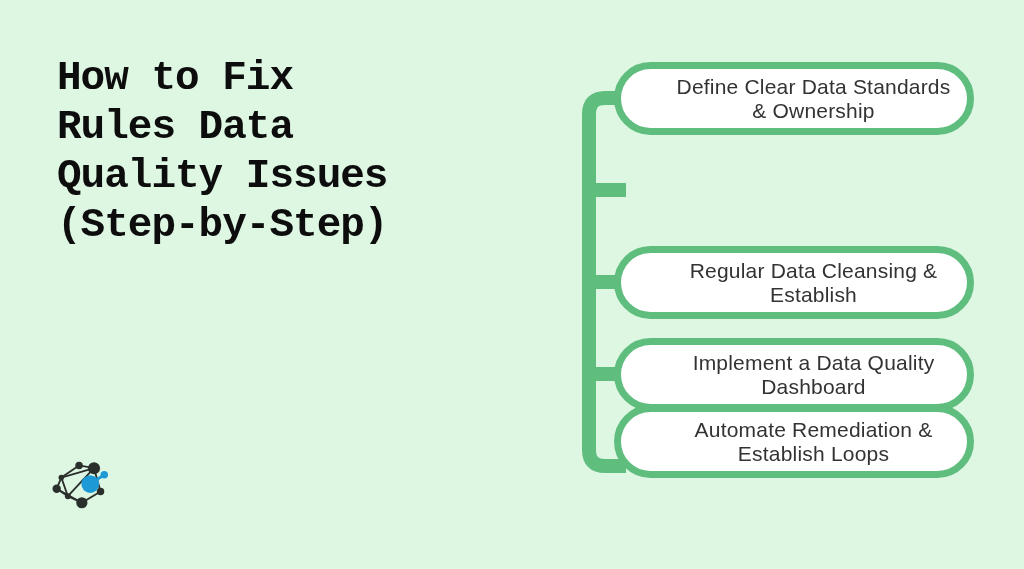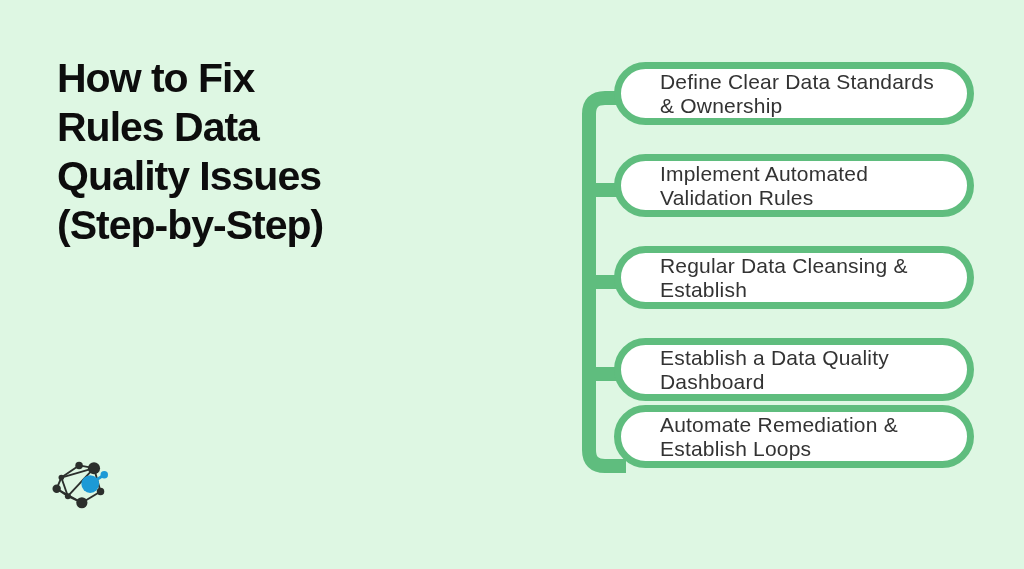--- a/index.html
+++ b/index.html
@@ -17,47 +17,48 @@
     position:relative;
     width:1024px;height:569px;
     background:var(--background,#def7e3);
     overflow:hidden;
   }
   .title{
     position:absolute;
     left:57px;top:54px;
     width:380px;
     margin:0;
-    font-family:Liberation Sans, sans-serif;
+    font-family:Liberation Mono, monospace;
     font-weight:bold;
     font-size:41px;
     line-height:49px;
     letter-spacing:-1px;
     color:var(--title-text,#0d0d0d);
   }
   .title span{display:block;}
   .connector{
     position:absolute;
     left:0;top:0;
     width:1024px;height:569px;
     z-index:1;
   }
   .pill{
     position:absolute;
     left:614px;
-    width:360px;height:63px;
+    width:360px;height:73px;
     box-sizing:border-box;
     background:var(--box-fill,#ffffff);
     border:7px solid var(--accent-green,#5fbd7e);
     border-radius:40px;
     display:flex;
     flex-direction:column;
     justify-content:center;
     padding-left:39px;
     z-index:2;
+    align-items:center;
   }
   .pill span{
     display:block;
     font-size:21px;
     line-height:23.5px;
     letter-spacing:0.2px;
     color:var(--step-text,#333333);
   }
   .logo{
     position:absolute;
@@ -85,32 +86,28 @@
       <line x1="589" y1="282" x2="626" y2="282"></line>
       <line x1="589" y1="374" x2="626" y2="374"></line>
     </g>
   </svg>
 
   <div class="pill" style="top:62px">
     <span>Define Clear Data Standards</span>
     <span>&amp; Ownership</span>
   </div>
 
-  <div class="pill" style="top:154px">
-    <span>Implement Automated</span>
-    <span>Validation Rules</span>
-  </div>
 
   <div class="pill" style="top:246px">
     <span>Regular Data Cleansing &amp;</span>
     <span>Establish</span>
   </div>
 
   <div class="pill" style="top:338px">
-    <span>Establish a Data Quality</span>
+    <span>Implement a Data Quality</span>
     <span>Dashboard</span>
   </div>
 
   <div class="pill" style="top:405px">
     <span>Automate Remediation &amp;</span>
     <span>Establish Loops</span>
   </div>
 
   <svg class="logo" viewBox="0 0 60 60" xmlns="http://www.w3.org/2000/svg" aria-hidden="true">
     <g stroke="#2b2f2c" stroke-width="2">

